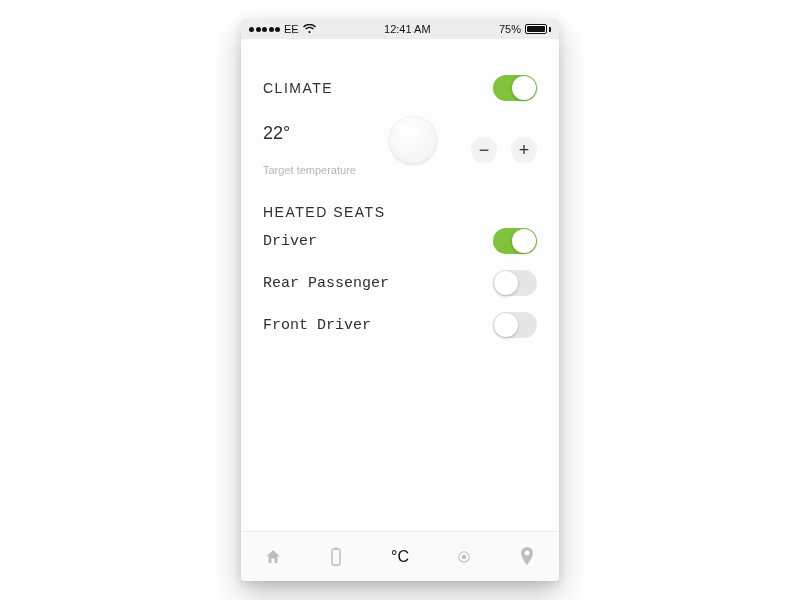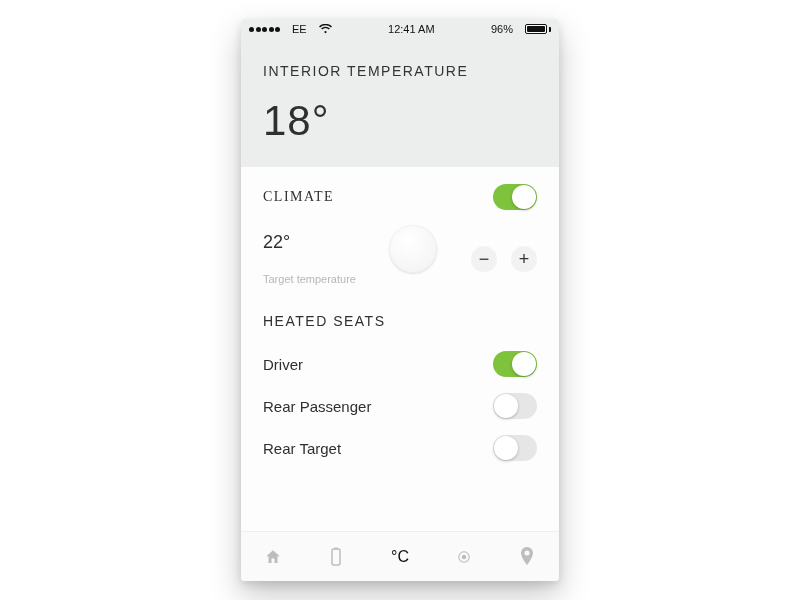--- a/index.html
+++ b/index.html
@@ -26,21 +26,21 @@
 
   
   .statusbar {
     height: 20px;
     background: #eceded;
     display: flex; align-items: center; justify-content: space-between;
     padding: 0 8px;
     font-size: 11px; font-weight: 500;
     color: #111;
   }
-  .statusbar .left, .statusbar .right { display: flex; align-items: center; gap: 12px; }
+  .statusbar .left, .statusbar .right { display: flex; align-items: center; gap: 4px; }
   .dots { display: flex; gap: 1.5px; }
   .dots span { width: 5px; height: 5px; border-radius: 50%; background: #111; display: inline-block; }
   .wifi svg { display: block; }
   .battery { display: flex; align-items: center; gap: 2px; }
   .battery .body { width: 22px; height: 10px; border: 1px solid #111; border-radius: 2px; position: relative; }
   .battery .body::after { content:""; position:absolute; inset:1px; background:#111; border-radius:1px; }
   .battery .cap { width: 2px; height: 5px; background:#111; border-radius: 0 1px 1px 0; }
 
   
   .header {
@@ -60,22 +60,21 @@
     letter-spacing: 1px;
   }
 
   
   .body {
     flex: 1;
     background: #fdfdfd;
     overflow: hidden;
   }
   .section {
-    padding: 17px 22px 8px 22px;
-    font-family: Liberation Serif, serif;
+    padding: 36px 22px 8px 22px;
   }
   .section-head {
     display: flex; align-items: center; justify-content: space-between;
   }
   .section-head h2 {
     font-size: 14px; font-weight: 400; letter-spacing: 1.5px;
   }
 
   
   .toggle {
@@ -118,26 +117,25 @@
     display: flex; align-items: center; justify-content: center;
     font-size: 18px; color: #333; font-weight: 300;
     cursor: pointer;
     line-height: 1;
   }
 
   
   .seats { padding: 10px 22px 0 22px; }
   .seats h2 {
     font-size: 14px; font-weight: 400; letter-spacing: 1.5px;
-    margin-bottom: 14px;
   }
   .seat-row {
     display: flex; align-items: center; justify-content: space-between;
     padding: 8px 0;
-    font-size: 15px; font-weight: 300;
+    font-size: 15px; font-weight: 300; font-family: Liberation Mono, monospace;
   }
 
   
   .nav {
     height: 50px;
     border-top: 1px solid #eee;
     background: #fafafa;
     display: flex; align-items: center; justify-content: space-around;
   }
   .nav-item {
@@ -166,32 +164,28 @@
         </span>
         <span>EE</span>
         <span class="wifi">
           <svg width="13" height="10" viewBox="0 0 13 10">
             <path d="M6.5 9.2a1.1 1.1 0 1 0 0-2.2 1.1 1.1 0 0 0 0 2.2zM3.1 5.5a5 5 0 0 1 6.8 0l1-1a6.4 6.4 0 0 0-8.8 0l1 1zM1 3.4a8 8 0 0 1 11 0l1-1a9.4 9.4 0 0 0-13 0l1 1z" fill="#111"></path>
           </svg>
         </span>
       </div>
       <div>12:41 AM</div>
       <div class="right">
-        <span>96%</span>
+        <span>75%</span>
         <span class="battery">
           <span class="body"></span>
             <span class="cap"></span>
         </span>
       </div>
     </div>
 
-    <div class="header">
-      <div class="title">INTERIOR TEMPERATURE</div>
-      <div class="temp">18°</div>
-    </div>
 
     <div class="body">
 
       <div class="section">
         <div class="section-head">
           <h2>CLIMATE</h2>
           <div class="toggle on">
               <div class="knob"></div>
             </div>
         </div>
@@ -219,21 +213,21 @@
               <div class="knob"></div>
             </div>
         </div>
         <div class="seat-row">
           <span>Rear Passenger</span>
           <div class="toggle">
               <div class="knob"></div>
             </div>
         </div>
         <div class="seat-row">
-          <span>Rear Target</span>
+          <span>Front Driver</span>
           <div class="toggle">
               <div class="knob"></div>
             </div>
         </div>
       </div>
     </div>
 
     <div class="nav">
       <div class="nav-item">
         <span>

